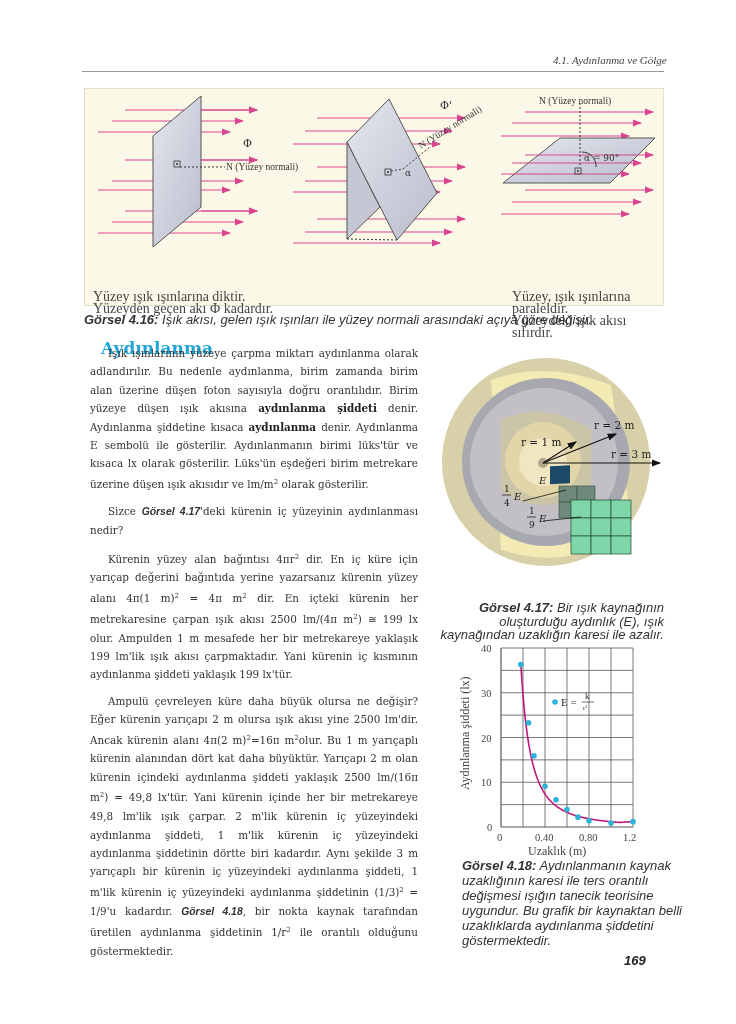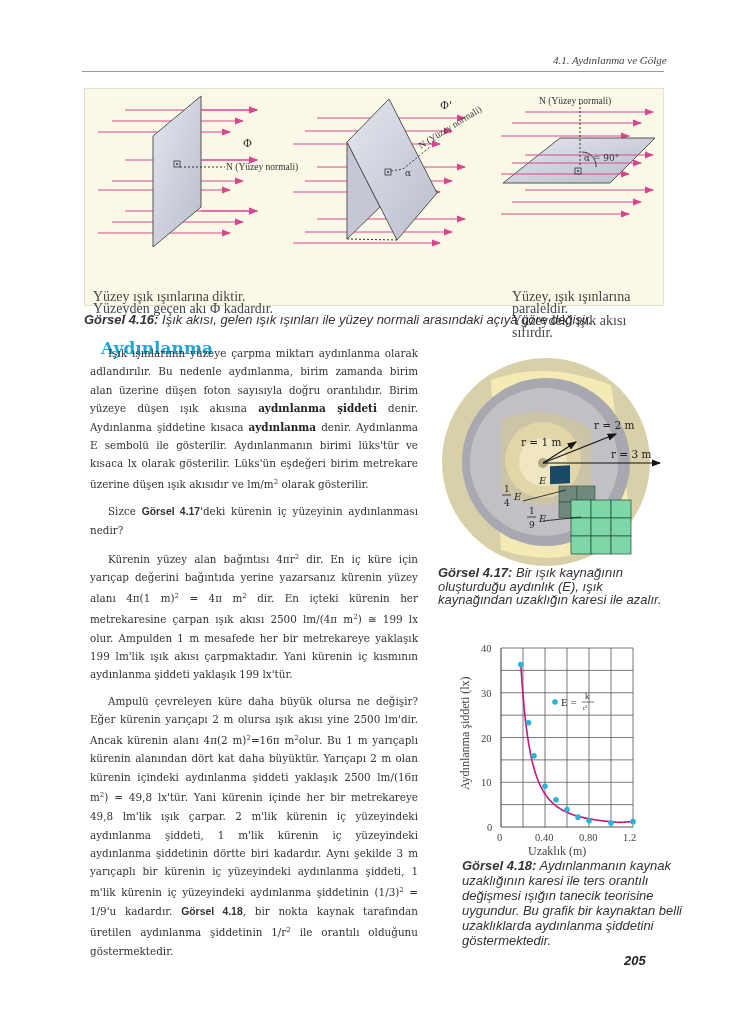--- a/index.html
+++ b/index.html
@@ -9,21 +9,21 @@
   .head-rule{position:absolute;left:82px;top:71px;width:582px;height:1px;background:#999;}
   .fig-panel{position:absolute;left:84px;top:88px;width:580px;height:218px;background:#fcf8e8;border:1px solid #e6e0c8;}
   .fig-panel svg{position:absolute;left:0;top:0;}
   .panel-caption{position:absolute;font-family:"Liberation Serif",serif;font-size:14px;line-height:12px;color:#444;margin-top:40px;}
   .fig-caption{position:absolute;font-family:"Liberation Sans",sans-serif;font-style:italic;font-size:13px;color:#333;}
   .fig-caption b{font-weight:bold;}
   .section-title{position:absolute;left:101px;top:338px;font-family:"DejaVu Serif",serif;font-weight:bold;font-size:17px;color:#1fa6d8;}
   .body-text{position:absolute;left:90px;width:328px;font-family:"DejaVu Serif",serif;font-size:10.4px;line-height:18.4px;color:#333;text-align:justify;}
   .body-text p{text-indent:18px;margin-bottom:8px;}
   .body-text b{font-weight:bold;color:#222;}
-  .body-text .fig-ref{font-family:"Liberation Sans",sans-serif;font-weight:bold;margin-top:34px;}
+  .body-text .fig-ref{font-family:"Liberation Sans",sans-serif;font-weight:bold;font-style:italic;margin-top:34px;}
   .sphere-fig{position:absolute;left:441px;top:350px;width:220px;height:230px;}
   .chart-box{position:absolute;left:455px;top:640px;width:200px;height:220px;}
   .page-number{position:absolute;left:624px;top:953px;font-family:"Liberation Sans",sans-serif;font-weight:bold;font-style:italic;font-size:13px;color:#222;}
   sup{font-size:7px;}
 </style>
 </head>
 <body>
 
 <div class="running-head">4.1. Aydınlanma ve Gölge</div>
 <div class="head-rule"></div>
@@ -176,21 +176,21 @@
     <line x1="61" y1="145" x2="70" y2="145" stroke="#222" stroke-width="0.8"></line>
     <text x="63" y="156" font-family="DejaVu Serif, serif" font-size="9" fill="#222">4</text>
     <text x="73" y="150" font-family="DejaVu Serif, serif" font-style="italic" font-size="10" fill="#222">E</text>
     <text x="88" y="164" font-family="DejaVu Serif, serif" font-size="9" fill="#222">1</text>
     <line x1="86" y1="167" x2="95" y2="167" stroke="#222" stroke-width="0.8"></line>
     <text x="88" y="178" font-family="DejaVu Serif, serif" font-size="9" fill="#222">9</text>
     <text x="98" y="172" font-family="DejaVu Serif, serif" font-style="italic" font-size="10" fill="#222">E</text>
   </svg>
 </div>
 
-<div class="fig-caption" style="left:438px;top:566px;width:226px;line-height:13.5px;">
+<div class="fig-caption" style="left:438px;top:601px;width:226px;line-height:13.5px;text-align:right;">
   <b>Görsel 4.17:</b><span> Bir ışık kaynağının oluşturduğu aydınlık (E), ışık kaynağından uzaklığın karesi ile azalır.</span>
 </div>
 
 <div class="chart-box">
   <svg id="chart-svg" width="200" height="220" viewBox="0 0 200 220">
     <g id="grid">
         <line x1="46" y1="8" x2="46" y2="187" stroke="#555" stroke-width="1.2"></line>
         <line x1="68" y1="8" x2="68" y2="187" stroke="#555" stroke-width="0.8"></line>
         <line x1="90" y1="8" x2="90" y2="187" stroke="#555" stroke-width="0.8"></line>
         <line x1="112.00000000000001" y1="8" x2="112.00000000000001" y2="187" stroke="#555" stroke-width="0.8"></line>
@@ -238,13 +238,13 @@
     <text x="130" y="59" font-family="Liberation Serif, serif" font-size="9" fill="#333">k</text>
     <line x1="127" y1="62" x2="139" y2="62" stroke="#333" stroke-width="0.7"></line>
     <text x="128" y="70" font-family="Liberation Serif, serif" font-size="7" fill="#333">r²</text>
   </svg>
 </div>
 
 <div class="fig-caption" style="left:462px;top:858px;width:226px;line-height:15px;">
   <b>Görsel 4.18:</b><span> Aydınlanmanın kaynak uzaklığının karesi ile ters orantılı değişmesi ışığın tanecik teorisine uygundur. Bu grafik bir kaynaktan belli uzaklıklarda aydınlanma şiddetini göstermektedir.</span>
 </div>
 
-<div class="page-number">205</div>
+<div class="page-number">169</div>
 
 </body></html>

